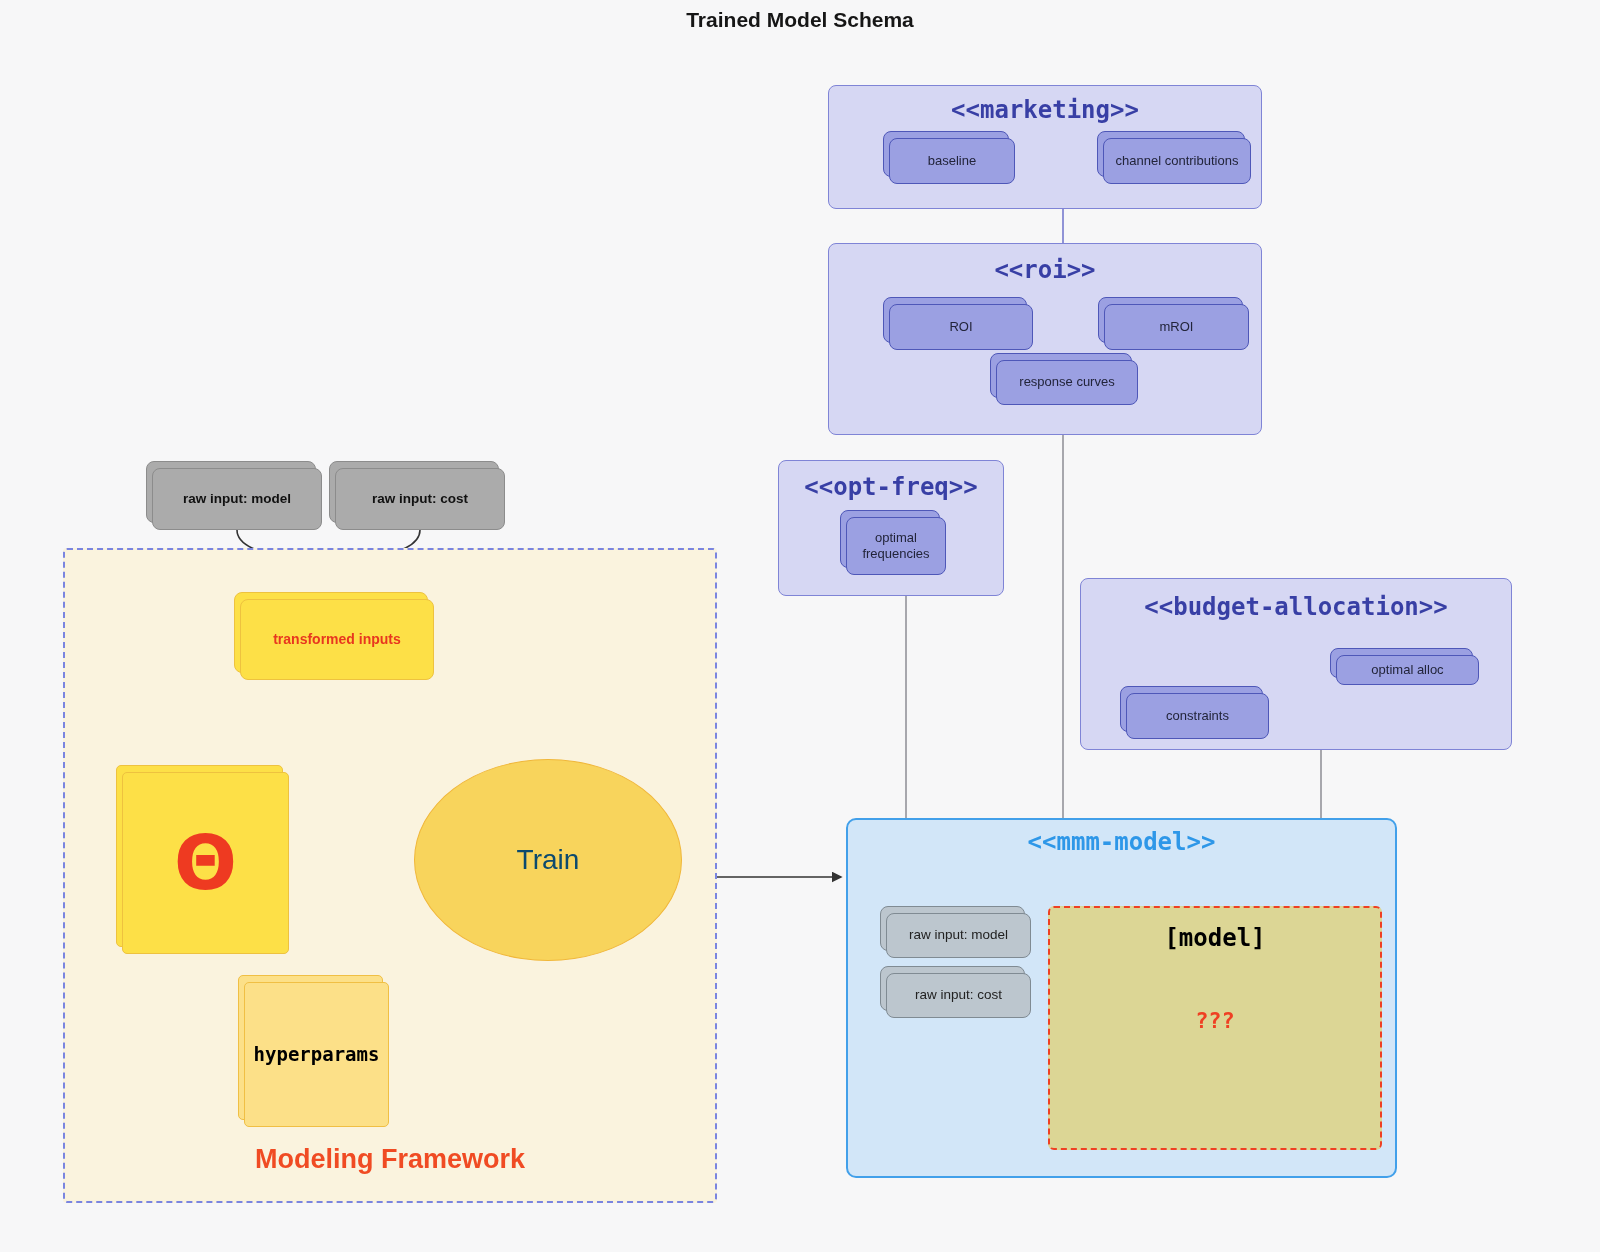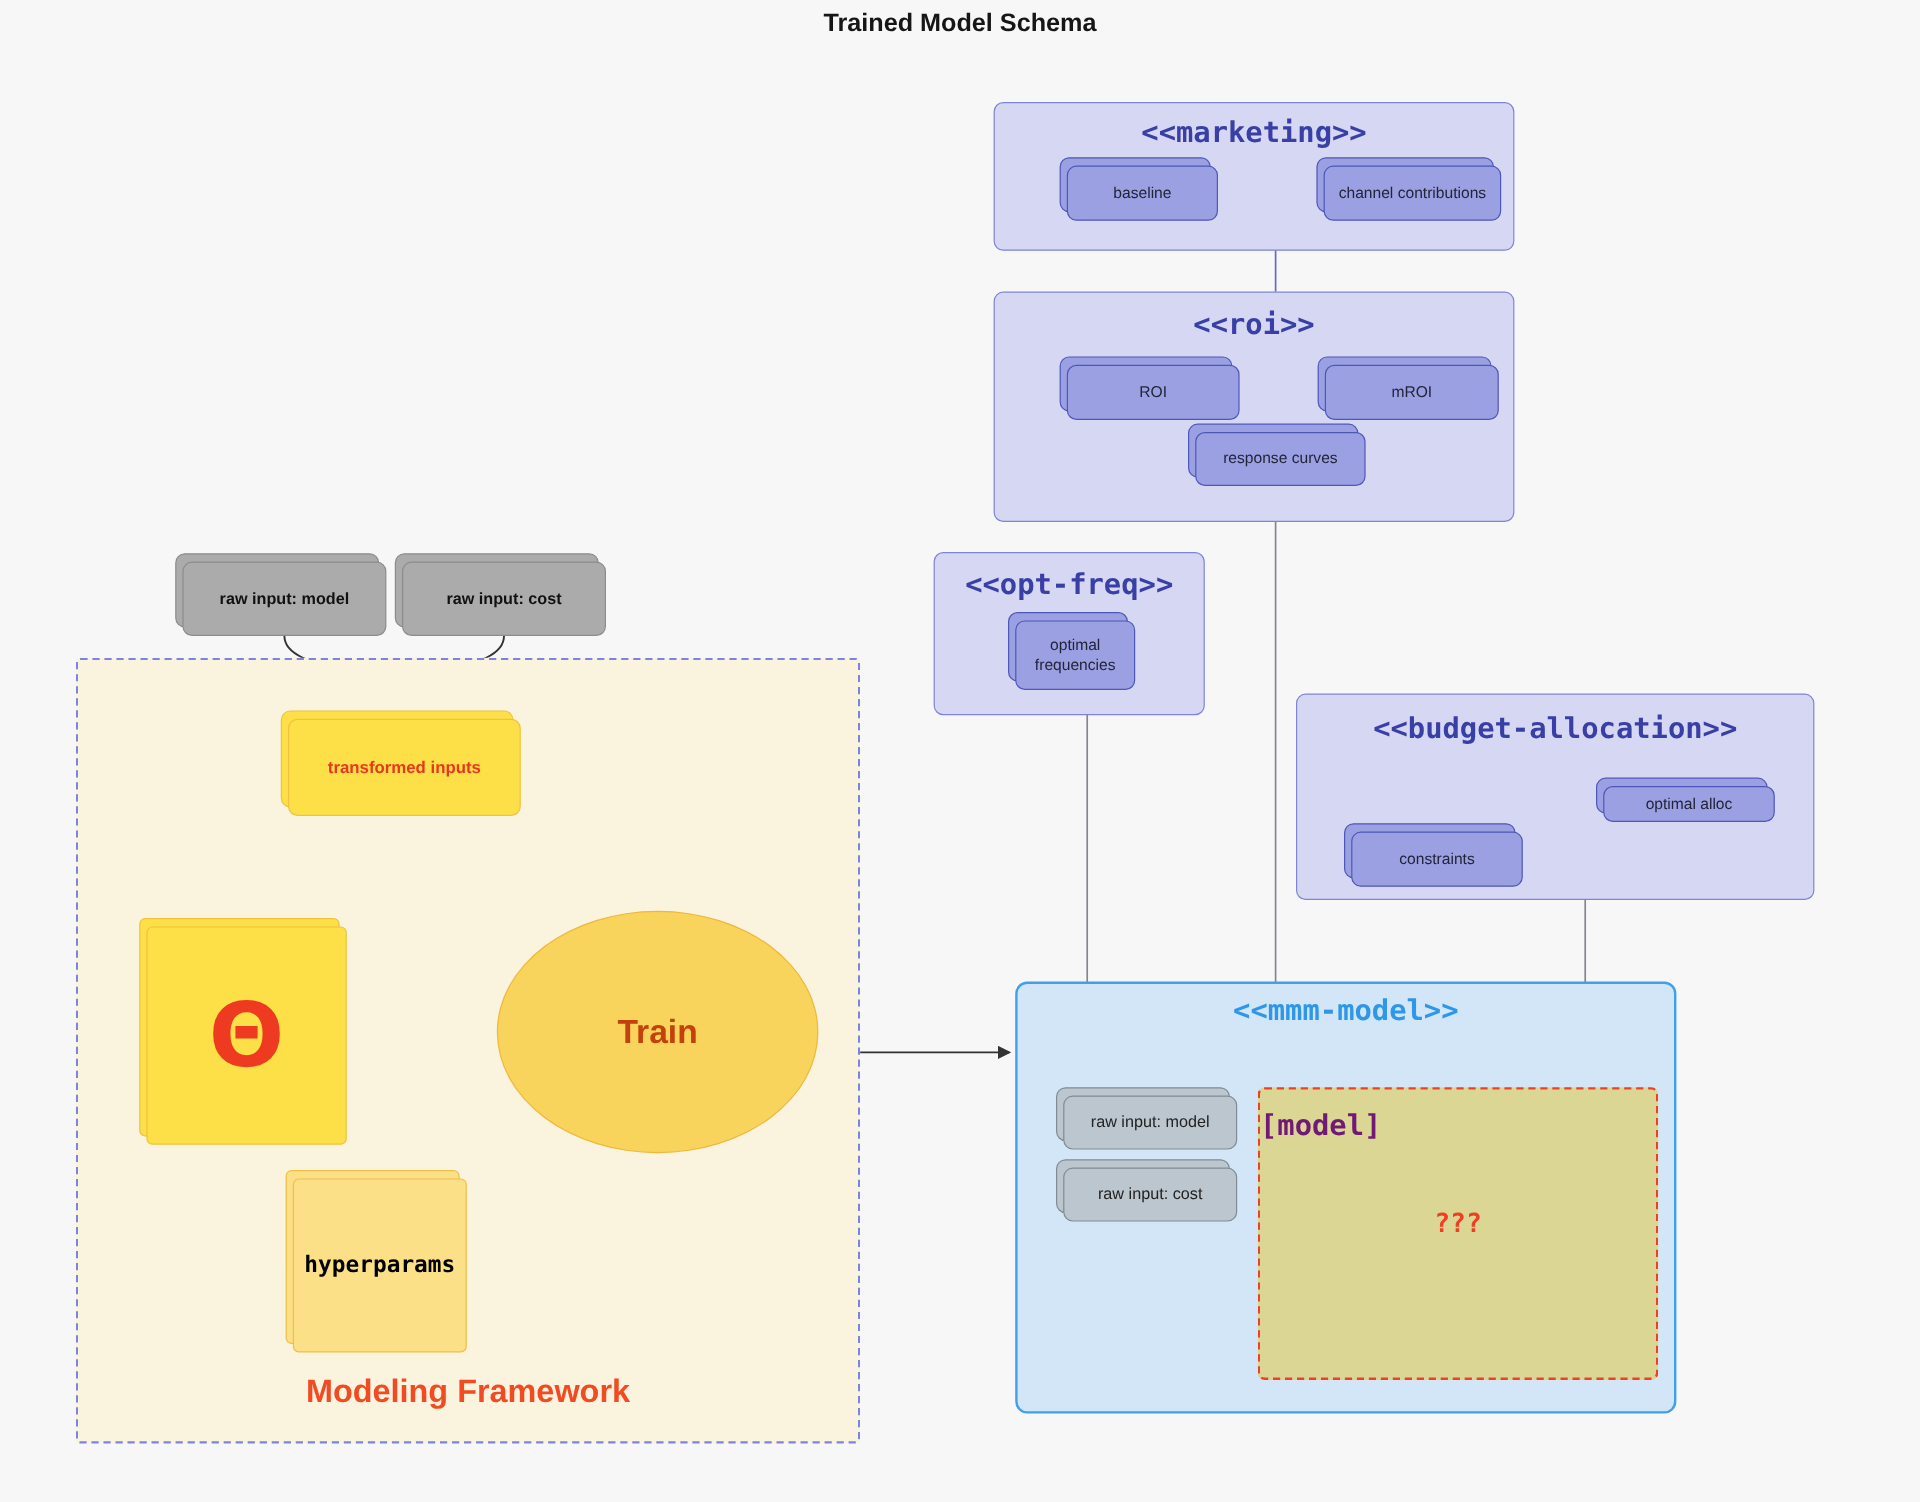--- a/index.html
+++ b/index.html
@@ -31,24 +31,24 @@
   .yellow .back,.yellow .front{background:#fde047;border:1.5px solid #eec23f;}
   .yellowlt .back,.yellowlt .front{background:#fce088;border:1.5px solid #f0bf44;border-radius:5px;}
   .sq .back,.sq .front{border-radius:5px;}
 
   .red-bold{color:#e8371f;font-weight:bold;font-size:14px;}
   .theta-glyph{color:#ee3a21;font-weight:bold;font-size:74px;font-family:"DejaVu Sans",sans-serif;}
   .hyper-text{color:#000000;font-weight:bold;font-size:19px;font-family:"DejaVu Sans Mono",monospace;}
 
   .ellipse{position:absolute;border-radius:50%;background:#f8d45c;border:1.5px solid #f0b73a;
            display:flex;align-items:center;justify-content:center;z-index:2;}
-  .train-text{color:#c2410c;font-weight:bold;font-size:28px;}
+  .train-text{color:#0c4a6e;font-weight:normal;font-size:28px;}
 
   .model-box{position:absolute;background:#dcd695;border:2px dashed #ef4023;border-radius:6px;}
-  .model-title{position:absolute;left:0;width:100%;top:16px;color:#701a75;
+  .model-title{position:absolute;left:0;width:100%;top:16px;text-align:center;color:#000000;
                font-weight:bold;font-size:24px;font-family:"DejaVu Sans Mono",monospace;}
   .model-q{position:absolute;left:0;width:100%;top:100px;text-align:center;color:#ef4023;
            font-weight:bold;font-size:22px;font-family:"DejaVu Sans Mono",monospace;}
 
   .frame-label{position:absolute;left:0;bottom:26px;width:100%;text-align:center;
                color:#f04b23;font-weight:bold;font-size:27px;}
 
   .edges{position:absolute;left:0;top:0;z-index:1;pointer-events:none;}
 </style>
 </head>

